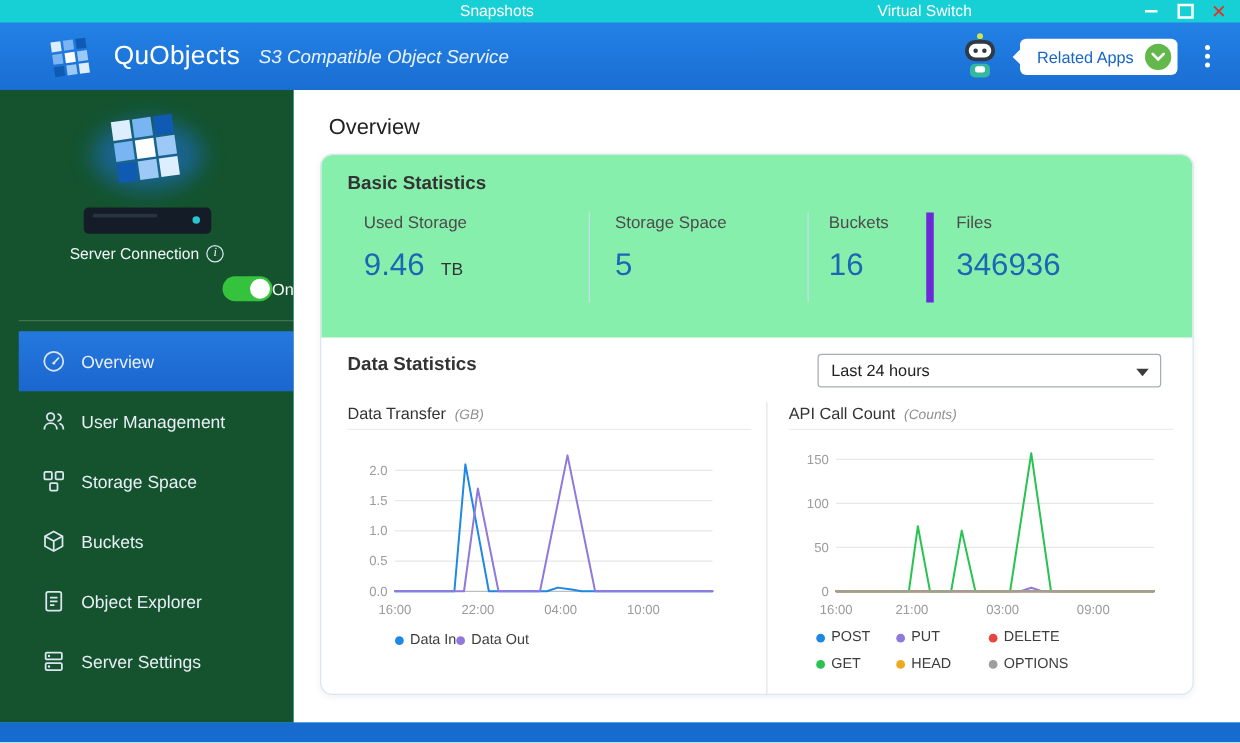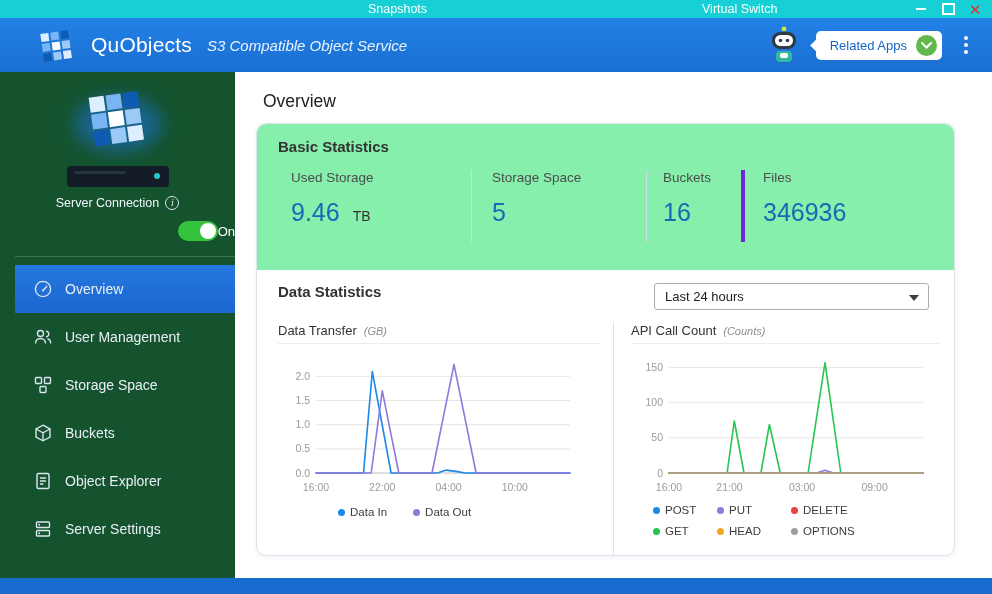--- a/index.html
+++ b/index.html
@@ -60,39 +60,39 @@
   .bs-title{font-size:15px;font-weight:bold;color:#333}
   .stats-row{display:flex;margin-top:15px}
   .stat{height:72px}
   .stat-label{font-size:13.5px;color:#4c4c4c}
   .stat-value-row{margin-top:13px;display:flex;align-items:baseline}
   .stat-value{font-size:25px;color:#1a67b5}
   .stat-unit{font-size:14px;color:#333;margin-left:13px}
   .s0{width:193px;padding-left:13px}
   .s1{width:175px;padding-left:20px;border-left:1px solid #c9dbee}
   .s2{width:95px;padding-left:16px;border-left:1px solid #c9dbee}
-  .s3{flex:1;padding-left:18px;border-left:4px solid #6d28d9}
+  .s3{flex:1;padding-left:18px;border-left:6px solid #6d28d9}
 
   .ds-head{display:flex;justify-content:space-between;align-items:flex-start;margin:13px 25px 0 21px}
   .ds-title{font-size:15px;font-weight:bold;color:#333}
   .period-select{width:275px;height:27px;border:1px solid #a6adb5;border-radius:3px;background:#fff;display:flex;align-items:center;padding:0 10px;position:relative;font-size:13px;color:#222;cursor:pointer}
   .caret{position:absolute;right:9px;top:11px;width:0;height:0;border-left:5px solid transparent;border-right:5px solid transparent;border-top:6px solid #3c3c3c}
 
   .charts-row{display:flex;margin-top:10px;height:252px}
   .chart-col{display:flex;flex-direction:column}
   .chart-col.left{width:356px;padding:0 12px 0 21px}
   .v-divider{width:1px;background:#e3e3e3;margin-top:2px}
   .chart-col.right{flex:1;padding:0 15px 0 17px}
   .chart-head{display:flex;align-items:baseline;gap:7px;border-bottom:1px solid #ececec;padding-bottom:5px;margin-top:3px}
   .chart-title{font-size:13px;font-weight:normal;color:#333}
   .chart-unit{font-size:11px;font-style:italic;color:#8f8f8f}
   .plot{margin-top:3px;display:block}
   .plot text{font-family:"Liberation Sans","DejaVu Sans",sans-serif}
   .legend{color:#3d3d3d;font-size:11.5px}
-  .legend.row{display:flex;gap:26px;margin:7px 0 0 60px}
+  .legend.row{display:flex;margin:7px 0 0 38px}
   .legend.grid{display:grid;grid-template-columns:64px 74px auto;row-gap:9px;margin:5px 0 0 22px;width:max-content}
   .legend-item{display:inline-flex;align-items:center;gap:5px}
   .dot{width:7px;height:7px;border-radius:50%;flex:none}
 </style>
 </head>
 <body>
 
 <div class="screen">
 
   <div class="titlebar">

